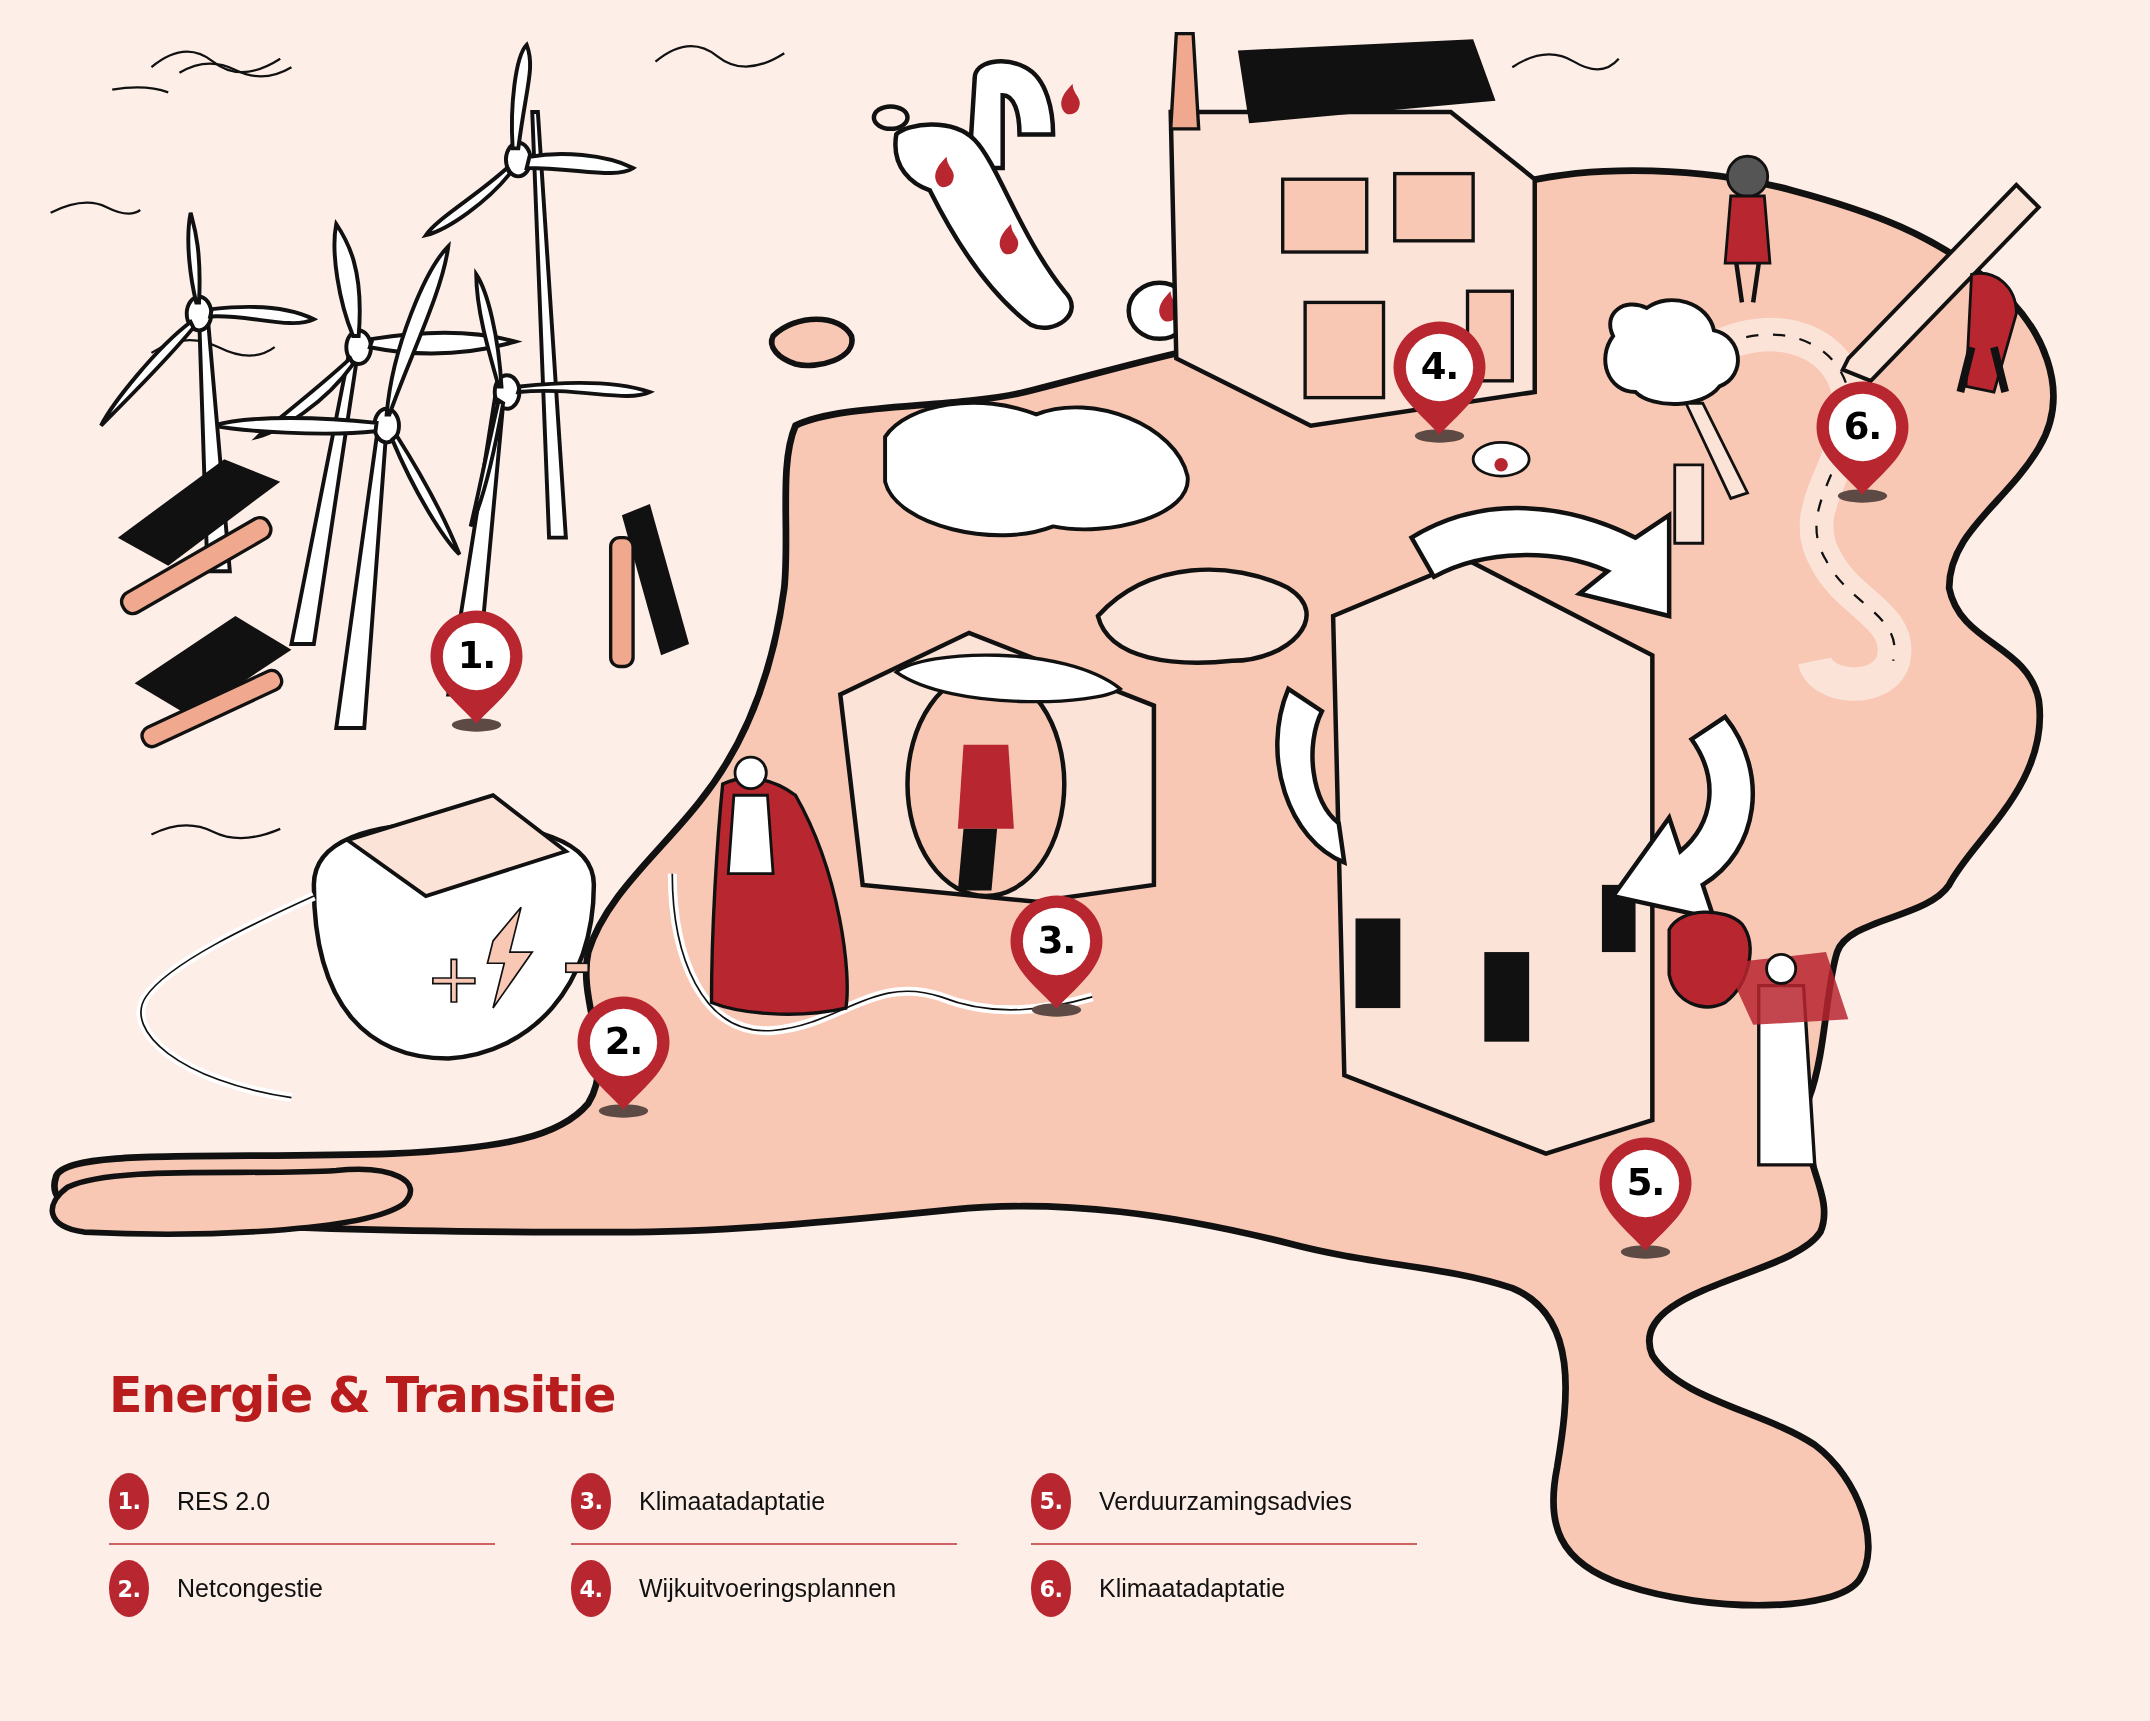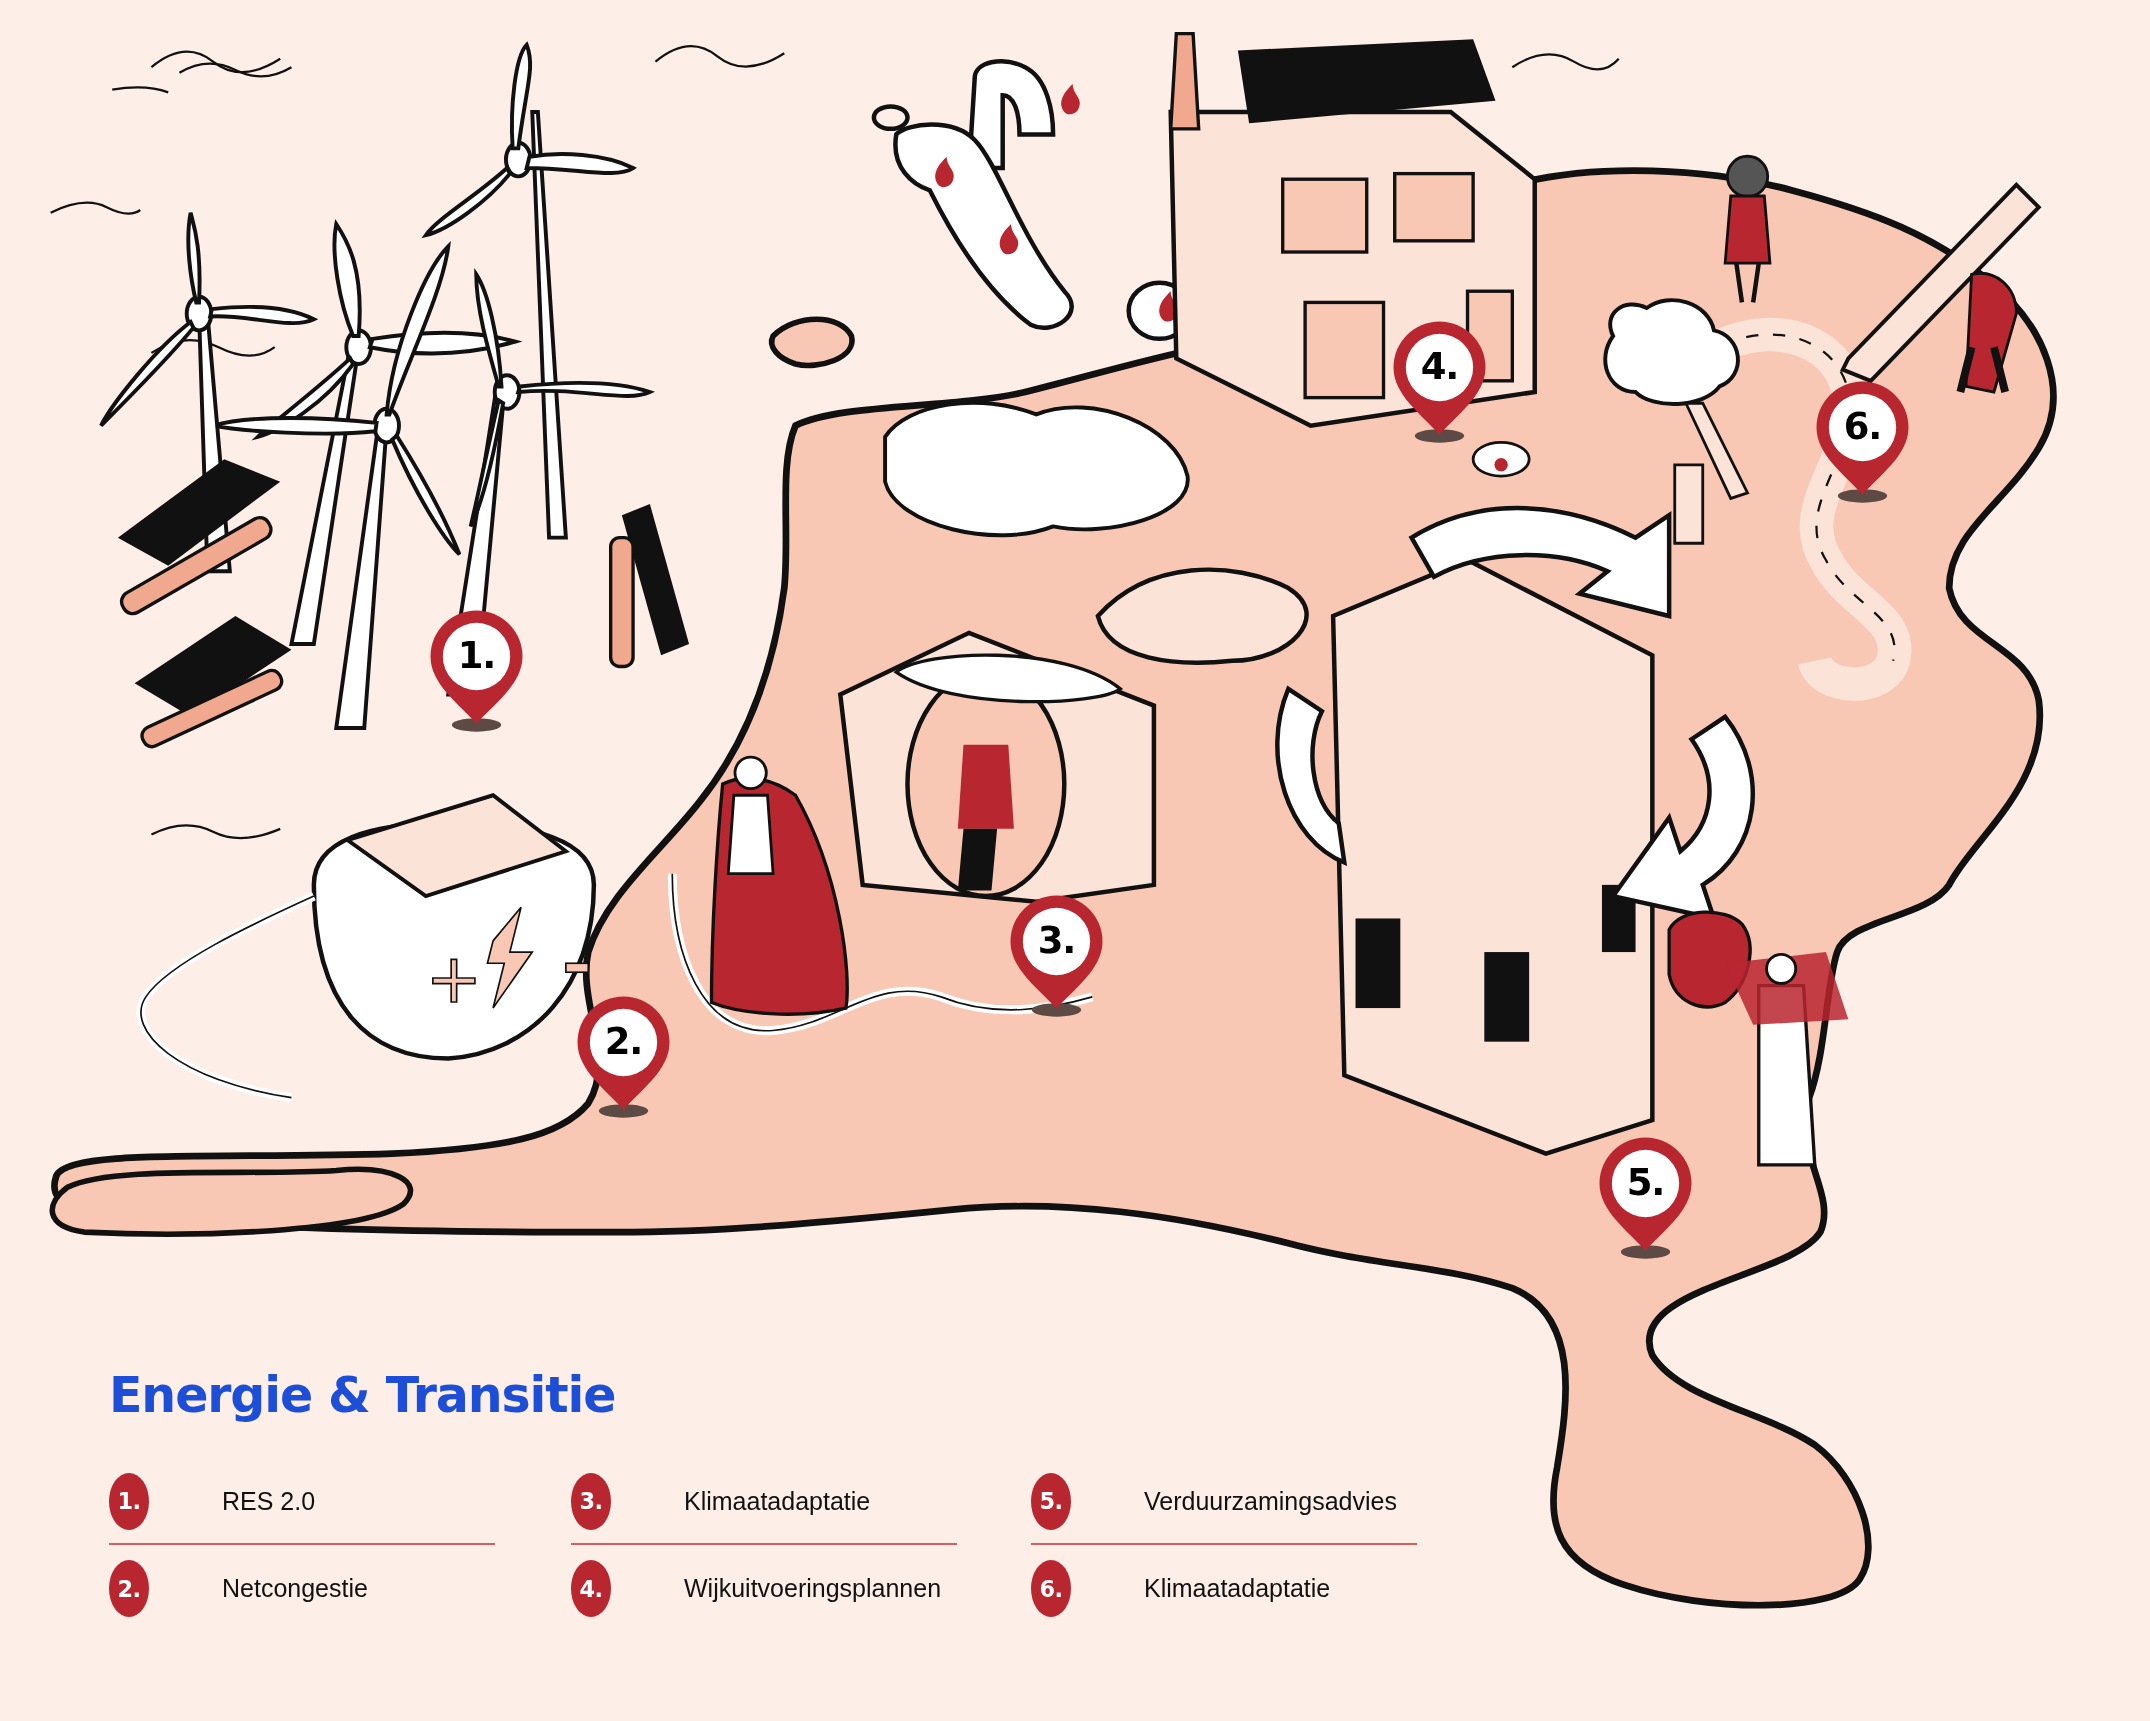--- a/index.html
+++ b/index.html
@@ -17,32 +17,32 @@
   }
   .pin svg { position:absolute; left:0; top:0; width:101px; height:129px; }
   .pin-label {
     position:absolute; left:0; top:20px; width:101px; text-align:center;
     font-family:"DejaVu Sans", sans-serif; font-weight:bold; font-size:37px;
     color:#000; line-height:60px; letter-spacing:-1.1px;
   }
   .title {
     position:absolute; left:109px; top:1367px;
     font-family:"DejaVu Sans", sans-serif; font-weight:bold;
-    font-size:49px; color:#1d4ed8; letter-spacing:-1.1px;
+    font-size:49px; color:#b91c1c; letter-spacing:-1.1px;
   }
   .legend-col { position:absolute; top:1470px; width:386px; }
   .legend-item { position:relative; height:62px; display:flex; align-items:center; }
   .legend-badge {
     width:40px; height:57px; border-radius:50%;
     background:#B82630; color:#fff;
     font-family:"DejaVu Sans", sans-serif; font-weight:bold; font-size:22.4px;
     display:flex; align-items:center; justify-content:center; letter-spacing:-0.6px;
   }
   .legend-label {
-    margin-left:73px; font-family:"Liberation Sans", sans-serif;
+    margin-left:28px; font-family:"Liberation Sans", sans-serif;
     font-size:25px; color:#111; font-weight:normal;
   }
   .legend-divider { height:2.2px; background:#C9474E; opacity:0.85; margin:11.2px 0 12.3px 0; }
 </style>
 </head>
 <body>
 
 <svg id="map-illustration" viewBox="0 0 3840 3073" xmlns="http://www.w3.org/2000/svg">
 
   <g fill="none" stroke="#111" stroke-width="4">

